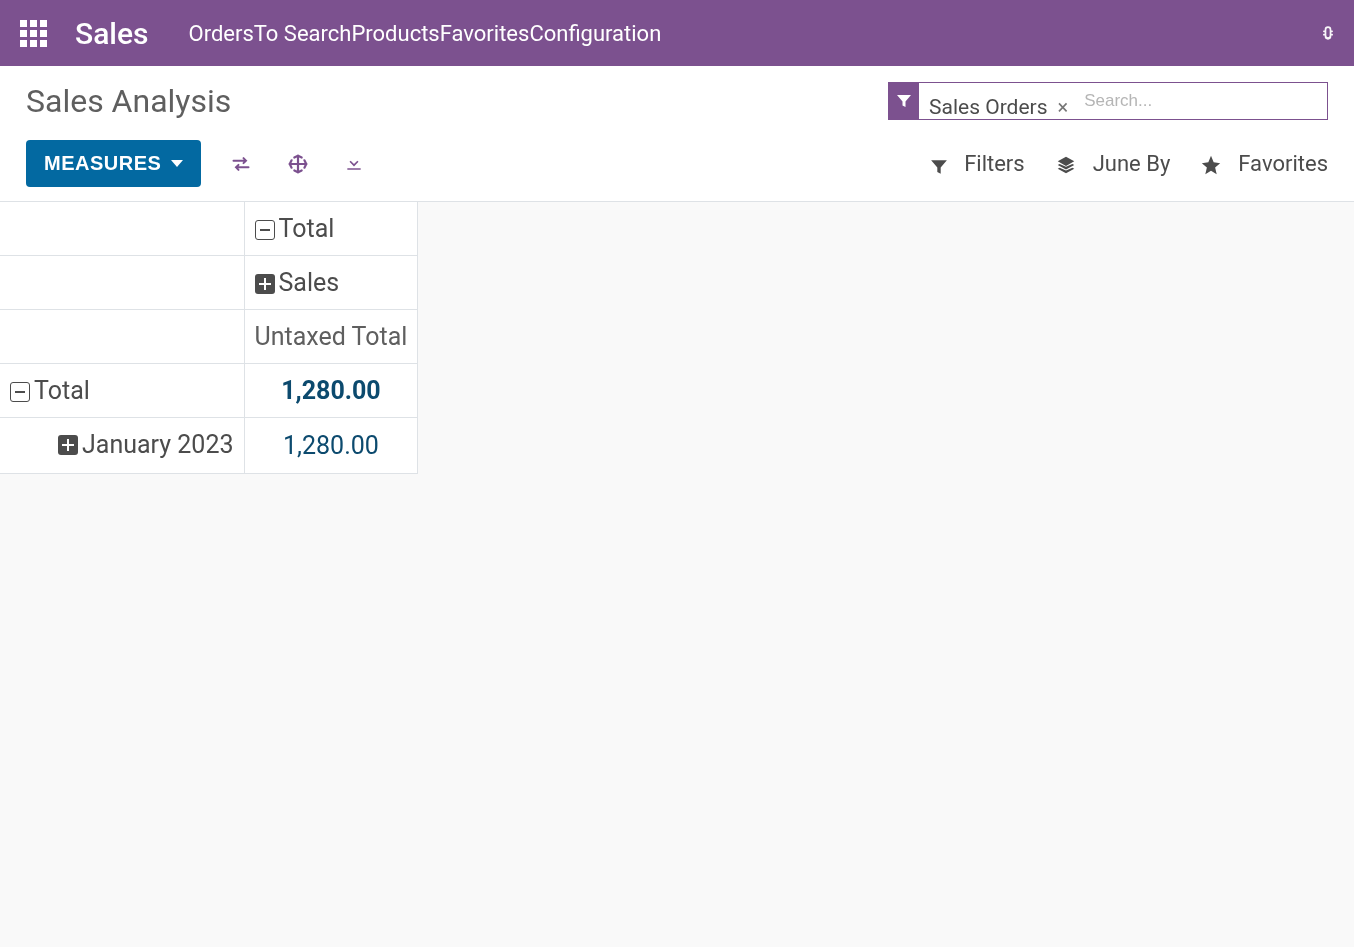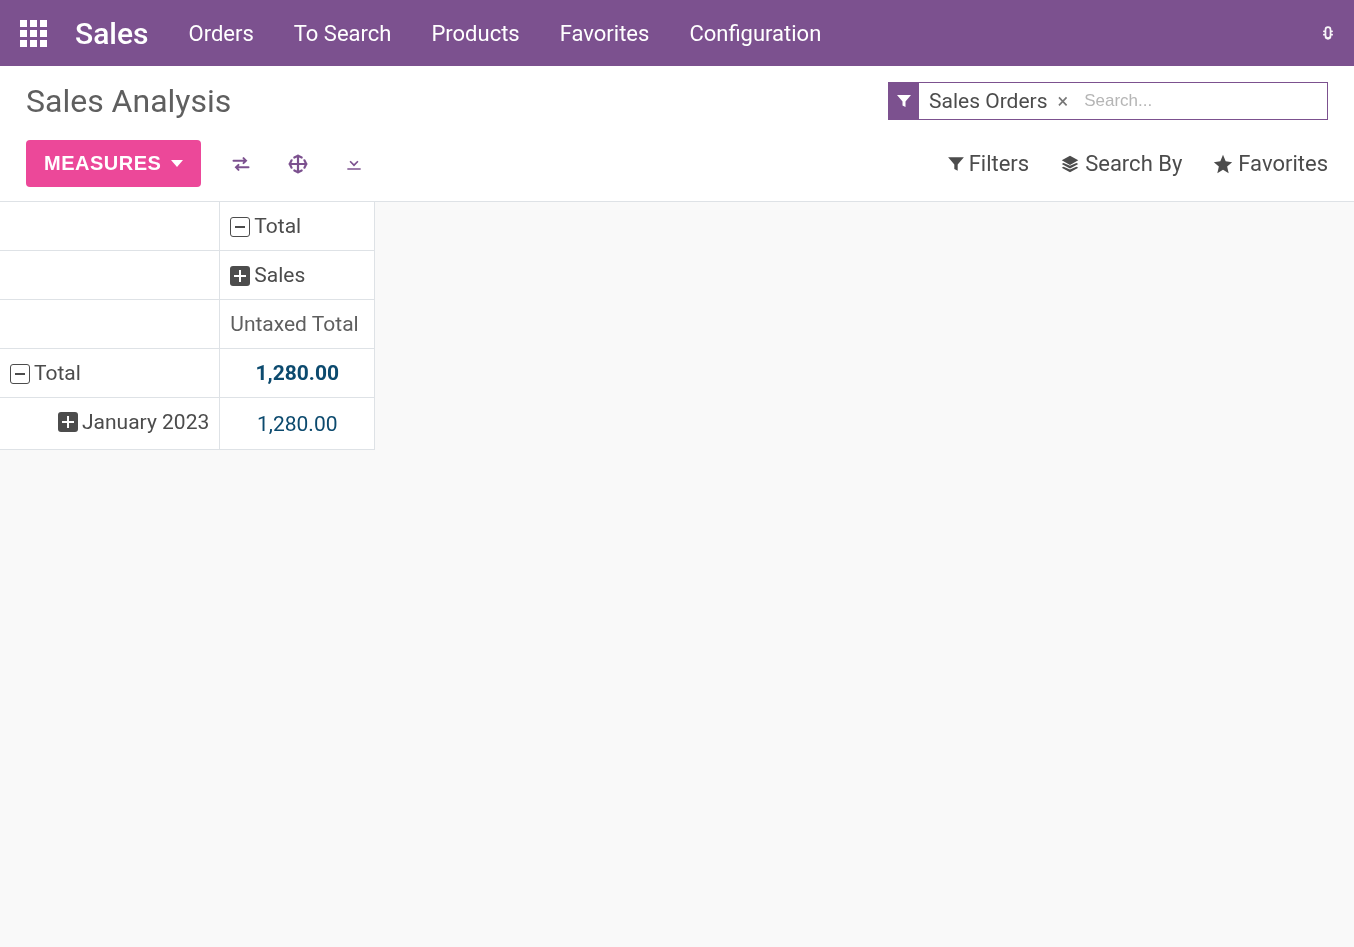--- a/index.html
+++ b/index.html
@@ -26,21 +26,21 @@
     cursor: pointer;
     margin-right: 28px;
   }
   .apps-icon span { background: #fff; width: 7px; height: 7px; }
   .brand {
     font-size: 30px;
     font-weight: 500;
     color: #fff;
     margin-right: 40px;
   }
-  .nav-menu { display: flex; gap: 40px; }
+  .nav-menu { display: flex; }
   .nav-link {
     color: #fff;
     font-size: 22px;
     cursor: pointer;
   }
   .nav-spacer { flex: 1; }
   .bug-icon { width: 18px; height: 20px; position: relative; opacity: .95; }
   .bug-icon svg { display:block; }
 
   
@@ -59,21 +59,21 @@
 
   .search-box {
     display: flex;
     align-items: center;
     border: 1px solid #7c518f;
     height: 38px;
     min-width: 440px;
   }
   .search-facet {
     display: flex;
-    align-items: center;
+    align-items: flex-end;
     height: 100%;
   }
   .facet-icon {
     background: #7c518f;
     height: 100%;
     width: 30px;
     display: flex;
     align-items: center;
     justify-content: center;
   }
@@ -95,21 +95,21 @@
     color: #4c4c4c;
     padding: 0 8px;
     flex: 1;
     height: 100%;
   }
   .search-input::placeholder { color: #b5b5b5; }
 
   .cp-row2 { justify-content: space-between; }
   .cp-left { display: flex; align-items: center; gap: 22px; }
   .measures-btn {
-    background: #ec4899;
+    background: #0369a1;
     color: #fff;
     border: none;
     border-radius: 4px;
     padding: 12px 18px;
     font-size: 20px;
     font-weight: 600;
     letter-spacing: 0.5px;
     cursor: pointer;
     display: flex;
     align-items: center;
@@ -127,35 +127,35 @@
     padding: 6px;
     display: inline-flex;
   }
 
   .cp-right { display: flex; gap: 30px; align-items: center; }
   .opt-btn {
     color: #4c4c4c;
     font-size: 22px;
     cursor: pointer;
     display: inline-flex;
-    align-items: center;
-    gap: 4px;
+    align-items: flex-end;
+    gap: 16px;
   }
 
   
   .content { padding: 0; display: flex; }
   
   table.pivot {
     border-collapse: collapse;
     background: #fff;
   }
   table.pivot th, table.pivot td {
     border: 1px solid #dee2e6;
     padding: 12px 10px;
-    font-size: 21px;
+    font-size: 25px;
     text-align: left;
     white-space: nowrap;
     vertical-align: middle;
   }
   table.pivot th { font-weight: 400; color: #4c4c4c; }
   table.pivot .col-row-label { width: 195px; background:#fff; }
   table.pivot .col-col-label { width: 155px; background:#fff; }
   table.pivot td.value { text-align: center; color: #0c4a6e; }
   table.pivot tr.total-row td { font-weight: 700; }
   table.pivot tr.total-row th { font-weight: 400; }
@@ -261,21 +261,21 @@
       <span class="opt-btn">
         <svg viewBox="0 0 16 16" width="18" height="18" fill="#4c4c4c">
             <path d="M1 2h14l-5.5 6.5V14l-3-1.5V8.5L1 2z"></path>
           </svg>
         <span>Filters</span>
       </span>
       <span class="opt-btn">
         <svg viewBox="0 0 24 24" width="22" height="22" fill="#4c4c4c">
             <path d="M12 3l9 5-9 5-9-5 9-5zm-9 9l9 5 9-5-2-1.1L12 14 5 10.9 3 12zm0 4l9 5 9-5-2-1.1L12 18 5 14.9 3 16z"></path>
           </svg>
-        <span>Search By</span>
+        <span>June By</span>
       </span>
       <span class="opt-btn">
         <svg viewBox="0 0 24 24" width="22" height="22" fill="#4c4c4c">
             <path d="M12 2l2.9 6.9L22 10l-5.5 4.8L18.2 22 12 18.3 5.8 22l1.7-7.2L2 10l7.1-1.1L12 2z"></path>
           </svg>
         <span>Favorites</span>
       </span>
     </div>
   </div>
 </div>

